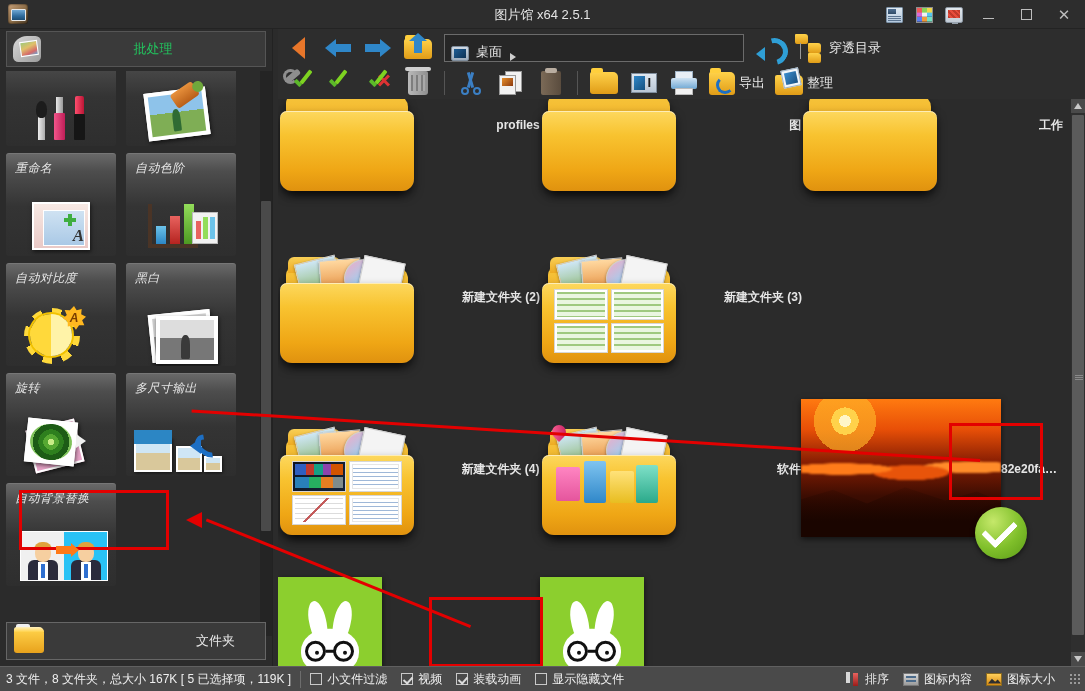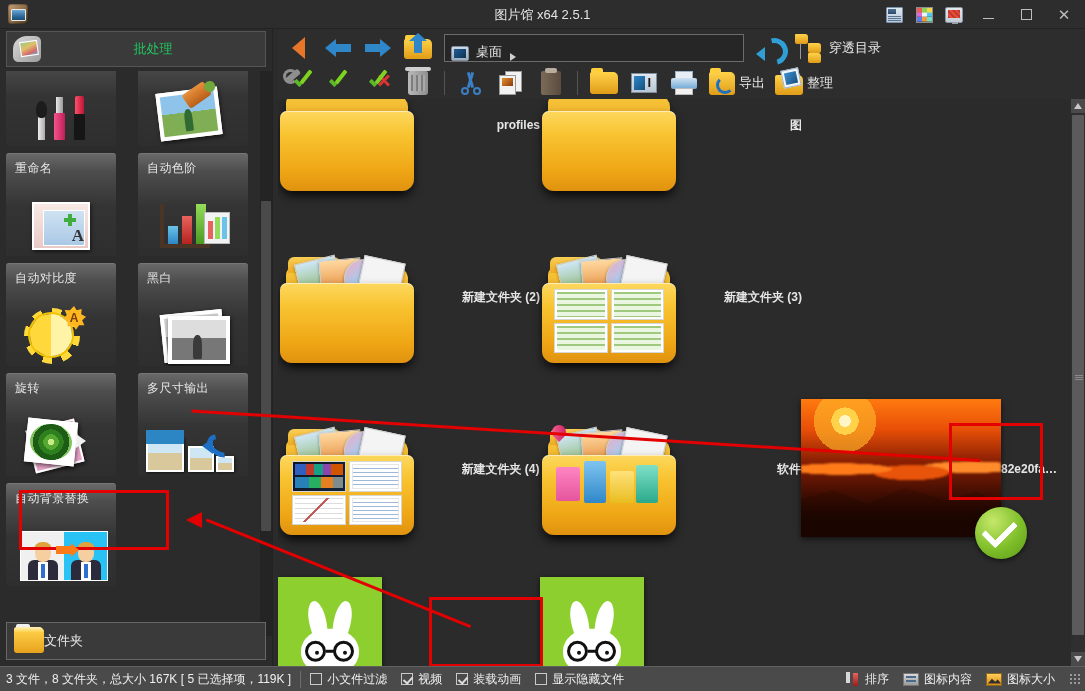--- a/index.html
+++ b/index.html
@@ -107,22 +107,23 @@
   .batch-label {
     flex: 1; text-align: center; color:#22c55e; font-size: 13px; 
   }
 
   .fx-scroll {
     position: absolute; left: 6px; top: 42px; width: 253px; height: 565px;
     overflow: hidden;
   }
   .fx-grid {
     position: relative; width: 237px;
-    display: grid; grid-template-columns: 110px 110px; gap: 7px 22px;
+    display: grid; grid-template-columns: 110px 110px; gap: 7px 10px;
     margin-top: -28px;
+    font-style: italic;
   }
   .fx-tile {
     position: relative; height: 103px;
     background: linear-gradient(180deg,#6a6a6a 0%, #4d4d4d 18%, #343434 52%, #2e2e2e 100%);
     border-radius: 3px;
     overflow: hidden;
     cursor: pointer;
     box-shadow: inset 0 1px 0 rgba(255,255,255,.09);
   }
   .fx-name {
@@ -226,21 +227,21 @@
     position: absolute; left: 6px; bottom: 6px; width: 260px; height: 38px;
     background: #3a3a3a; border: 1px solid #666;
     display: flex; align-items: center; cursor: pointer;
   }
   .folder-btn-ico {
     position: relative; width: 30px; height: 24px; margin-left: 7px;
     background: linear-gradient(180deg,#ffd24a,#e8a21c); border-radius: 2px 4px 3px 3px;
   }
   .folder-btn-ico::before{content:"";position:absolute;left:2px;top:-5px;width:14px;height:6px;background:#f0f0f0;border-radius:2px 2px 0 0;}
   .folder-btn-ico::after{content:"";position:absolute;left:0;top:-2px;width:30px;height:5px;background:linear-gradient(180deg,#fff1c0,#ffd24a);border-radius:3px 6px 0 0;}
-  .folder-btn-label{flex:1;text-align:left;padding-right:30px;color:#e8e8e8;font-size:13px;}
+  .folder-btn-label{flex:1;text-align:right;padding-right:30px;color:#e8e8e8;font-size:13px;}
 
   .left-vscroll {
     position: absolute; left: 260px; top: 42px; width: 12px; height: 565px;
     background: #242424;
   }
   .left-vscroll .thumb {
     position: absolute; left: 1px; top: 130px; width: 10px; height: 330px;
     background: #4a4a4a; border-radius: 1px;
   }
 
@@ -807,20 +808,29 @@
         </div>
         <div class="fcell">
           <div class="thumbbox">
             <div class="folder-ico plain">
               <div class="back"></div>
                 <div class="front"></div>
             </div>
           </div>
           <div class="fname">图</div>
         </div>
+        <div class="fcell">
+          <div class="thumbbox">
+            <div class="folder-ico plain">
+              <div class="back"></div>
+                <div class="front"></div>
+            </div>
+          </div>
+          <div class="fname">工作</div>
+        </div>
       </div>
 
       <div class="frow">
         <div class="fcell">
           <div class="thumbbox">
             <div class="folder-ico plain">
               <div class="back"></div>
                 <div class="tab"></div>
               <div class="docs">
                   <i class="d1"></i>

